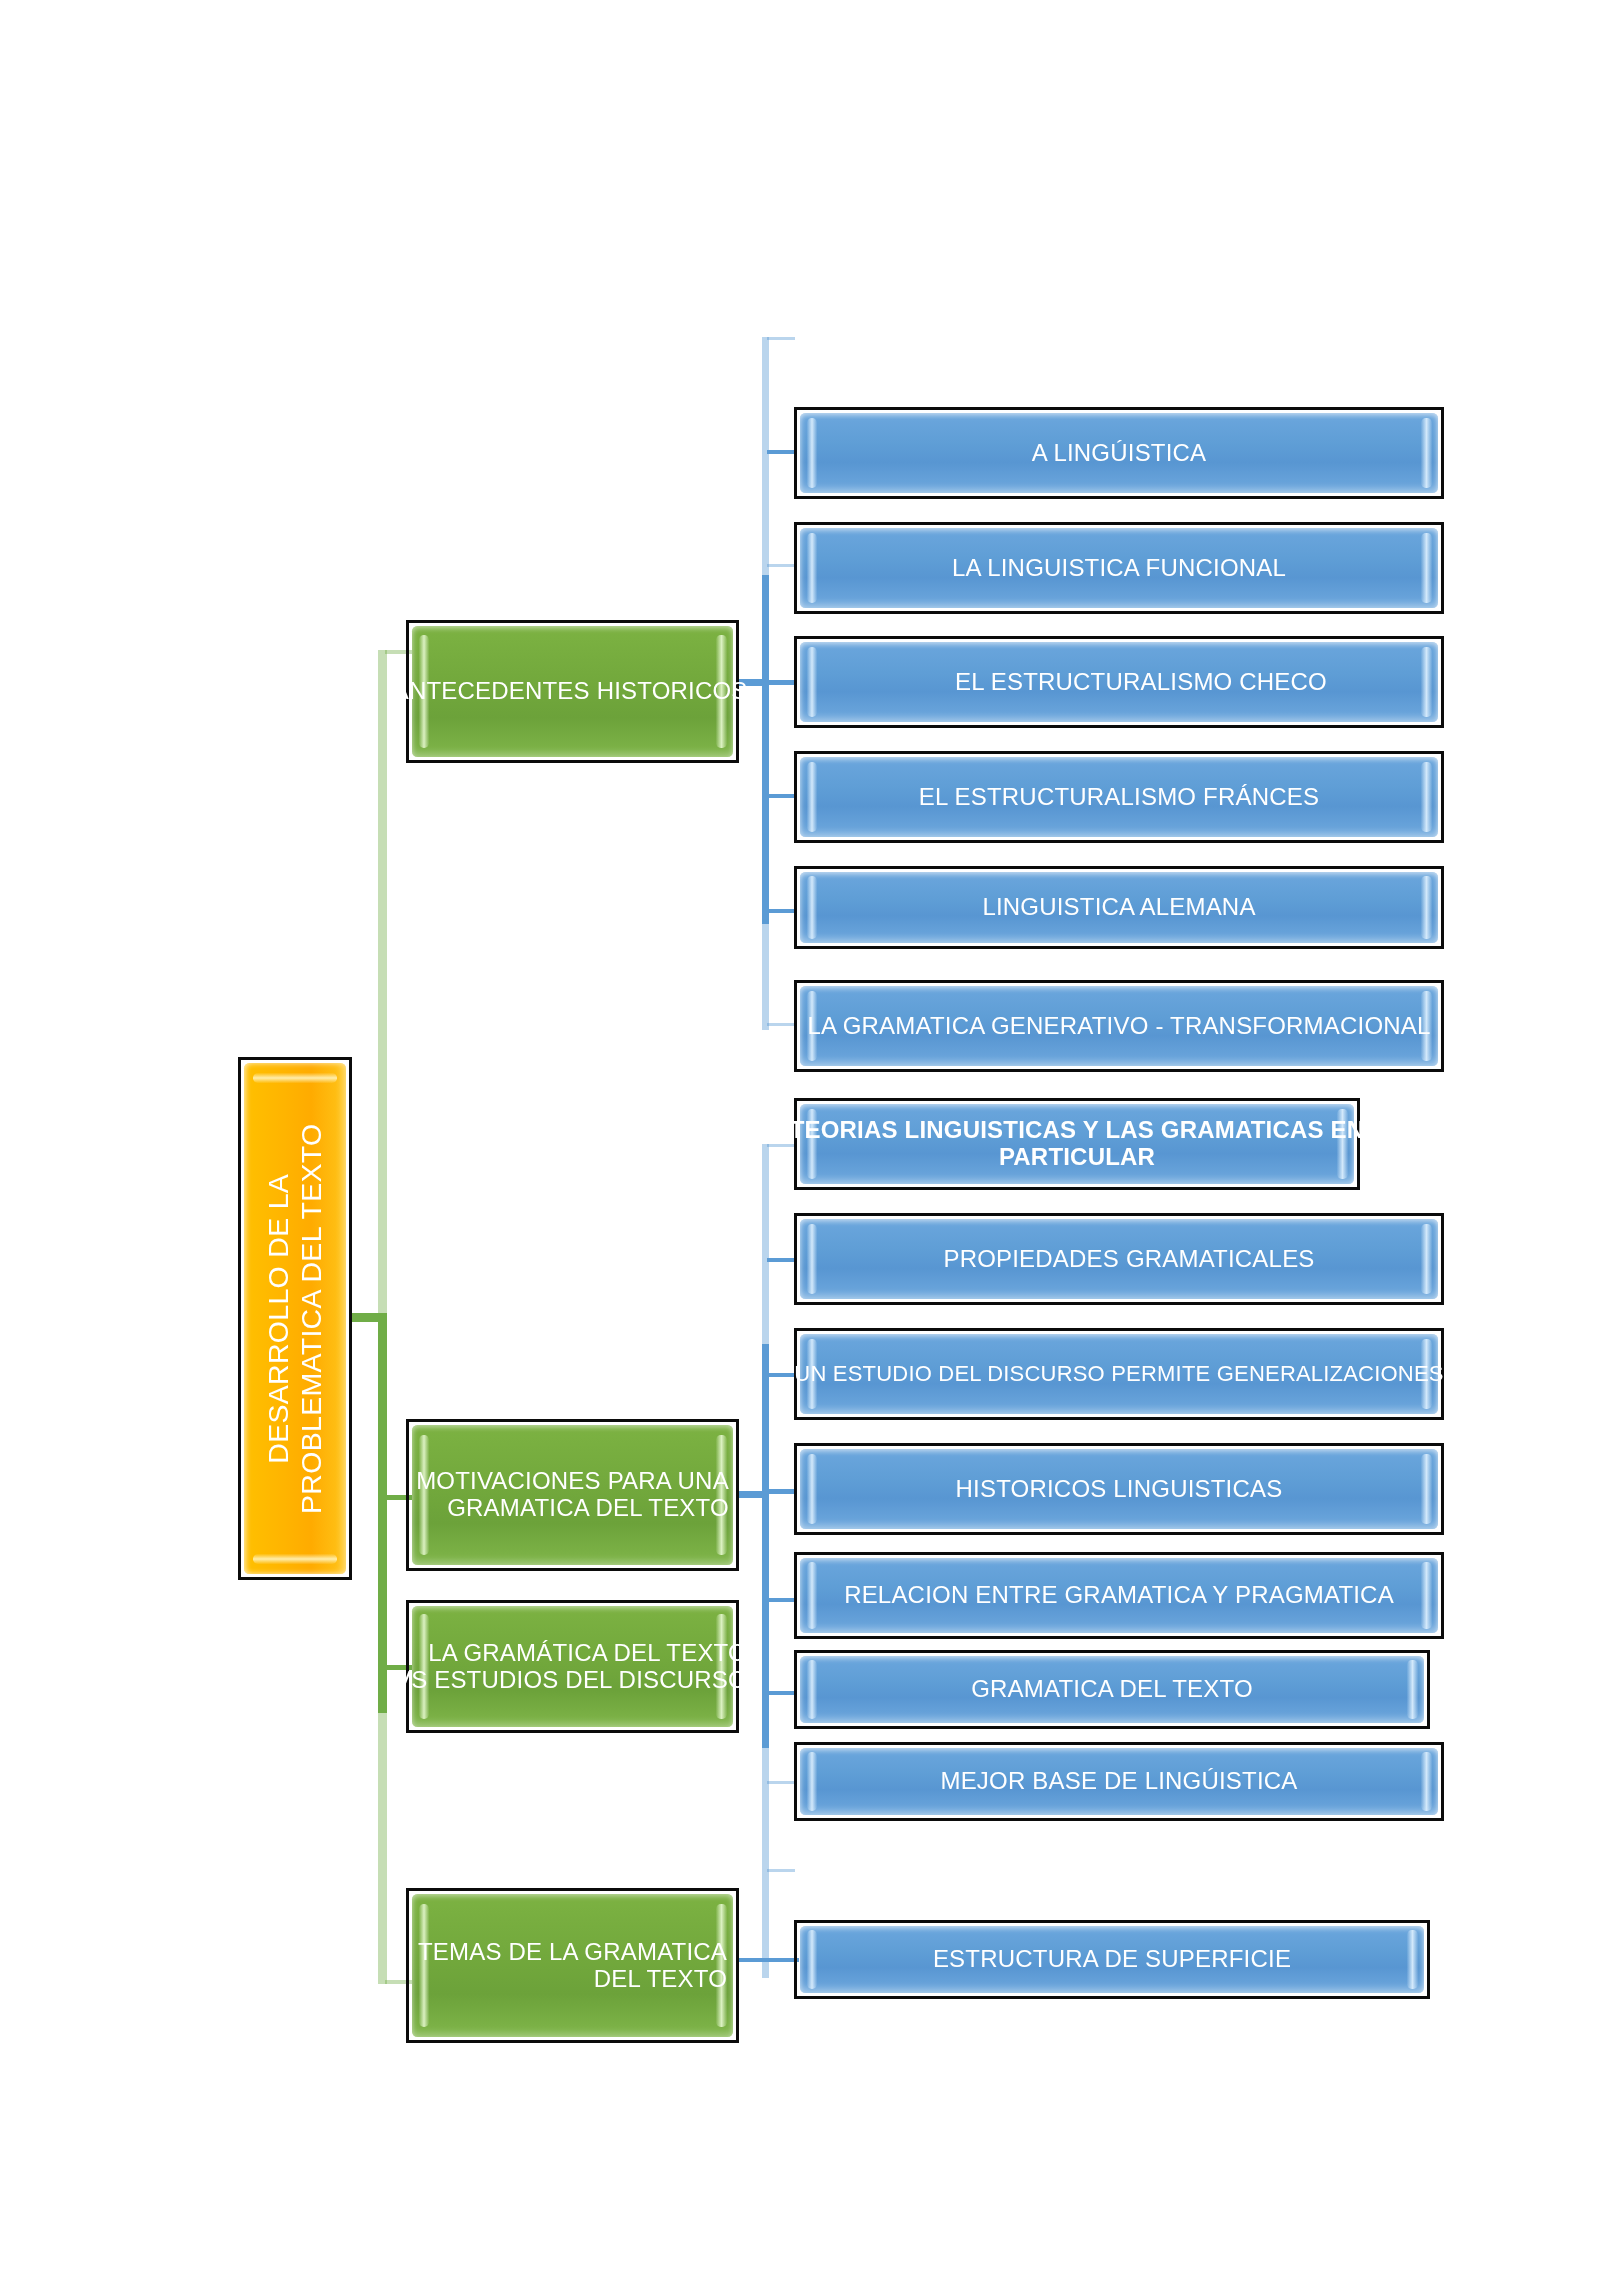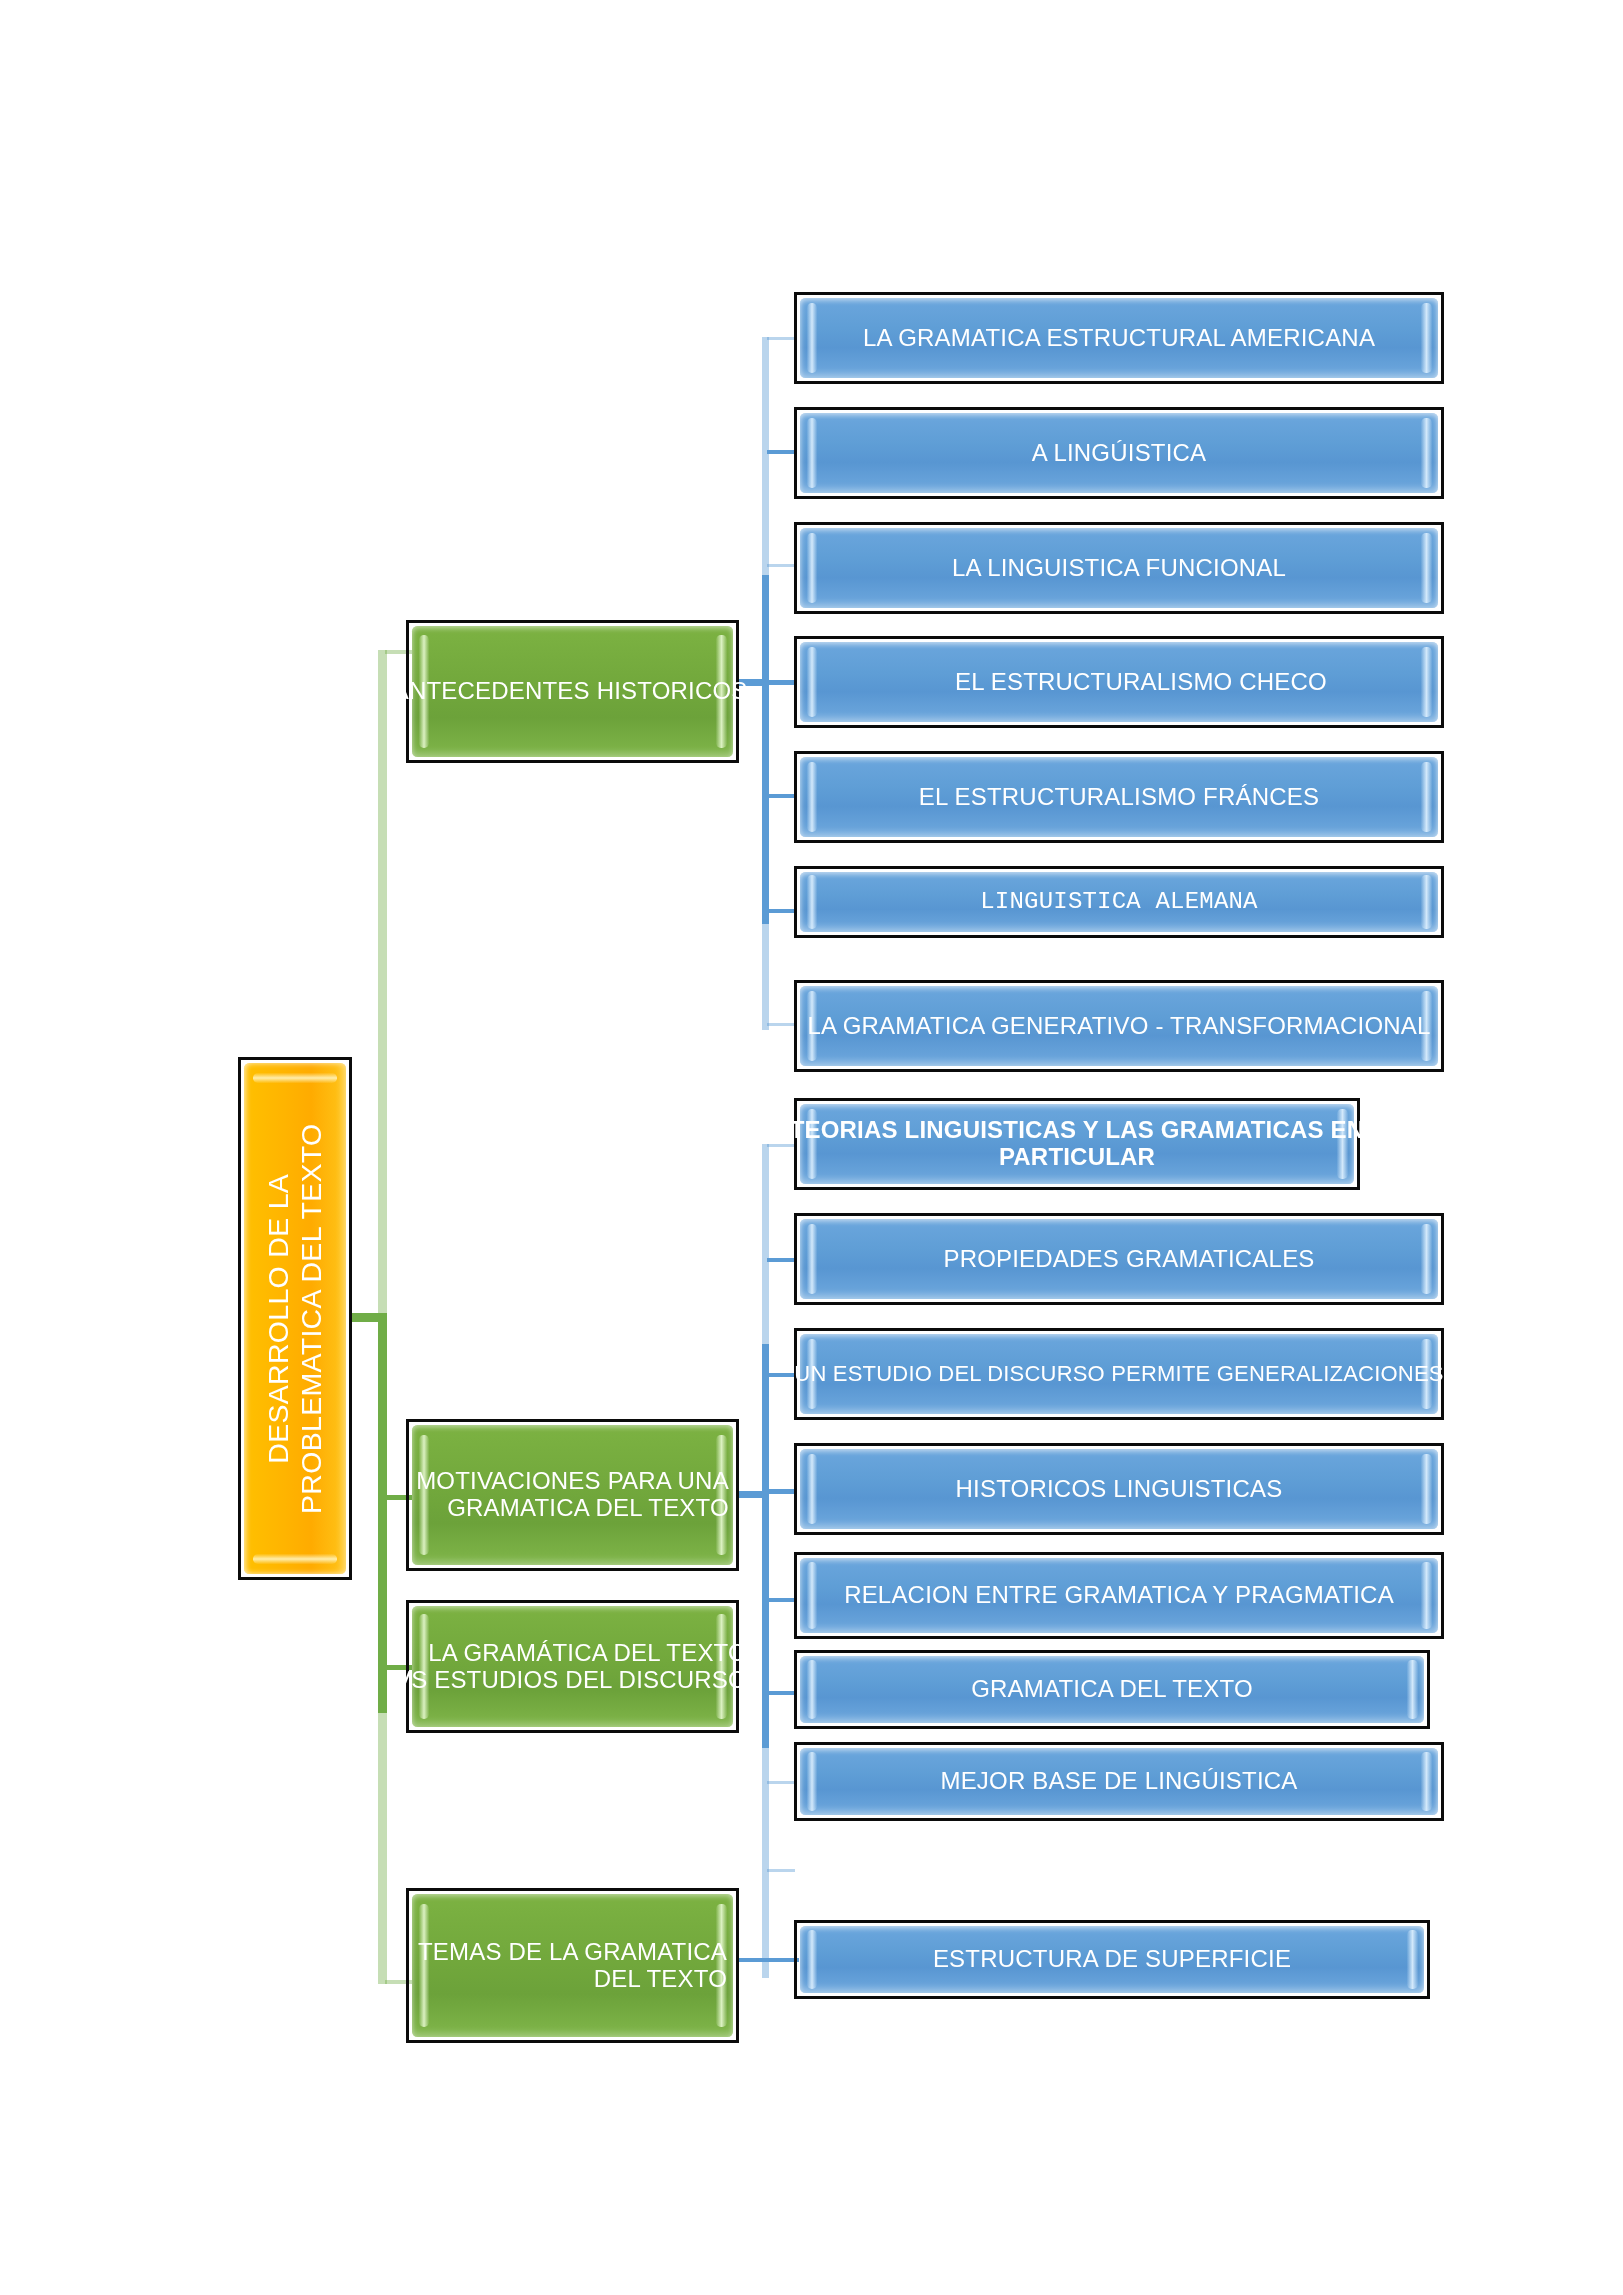--- a/index.html
+++ b/index.html
@@ -216,26 +216,20 @@
   <div class="node green-node" style="left:406px; top:1888px; width:333px; height:155px;">
     <div class="inner"></div>
     <div class="gl-left"></div>
     <div class="gl-right"></div>
     <div class="label">
       <span>TEMAS  DE LA GRAMATICA</span><br>
       <span>DEL TEXTO</span>
     </div>
   </div>
 
-  <div class="node blue" style="left:794px; top:292px; width:650px; height:92px;">
-    <div class="inner"></div>
-    <div class="gl-left"></div>
-    <div class="gl-right"></div>
-    <div class="label">LA GRAMATICA  ESTRUCTURAL  AMERICANA</div>
-  </div>
 
   <div class="node blue" style="left:794px; top:407px; width:650px; height:92px;">
     <div class="inner"></div>
     <div class="gl-left"></div>
     <div class="gl-right"></div>
     <div class="label">A LINGÚISTICA</div>
   </div>
 
   <div class="node blue" style="left:794px; top:522px; width:650px; height:92px;">
     <div class="inner"></div>
@@ -251,21 +245,21 @@
     <div class="label">EL ESTRUCTURALISMO   CHECO</div>
   </div>
 
   <div class="node blue" style="left:794px; top:751px; width:650px; height:92px;">
     <div class="inner"></div>
     <div class="gl-left"></div>
     <div class="gl-right"></div>
     <div class="label">EL ESTRUCTURALISMO   FRÁNCES</div>
   </div>
 
-  <div class="node blue" style="left:794px; top:866px; width:650px; height:72px;font-family:Liberation Mono, monospace;">
+  <div class="node blue" style="left:794px; top:866px; width:650px; height:83px;">
     <div class="inner"></div>
     <div class="gl-left"></div>
     <div class="gl-right"></div>
     <div class="label">LINGUISTICA  ALEMANA</div>
   </div>
 
   <div class="node blue" style="left:794px; top:980px; width:650px; height:92px;">
     <div class="inner"></div>
     <div class="gl-left"></div>
     <div class="gl-right"></div>

